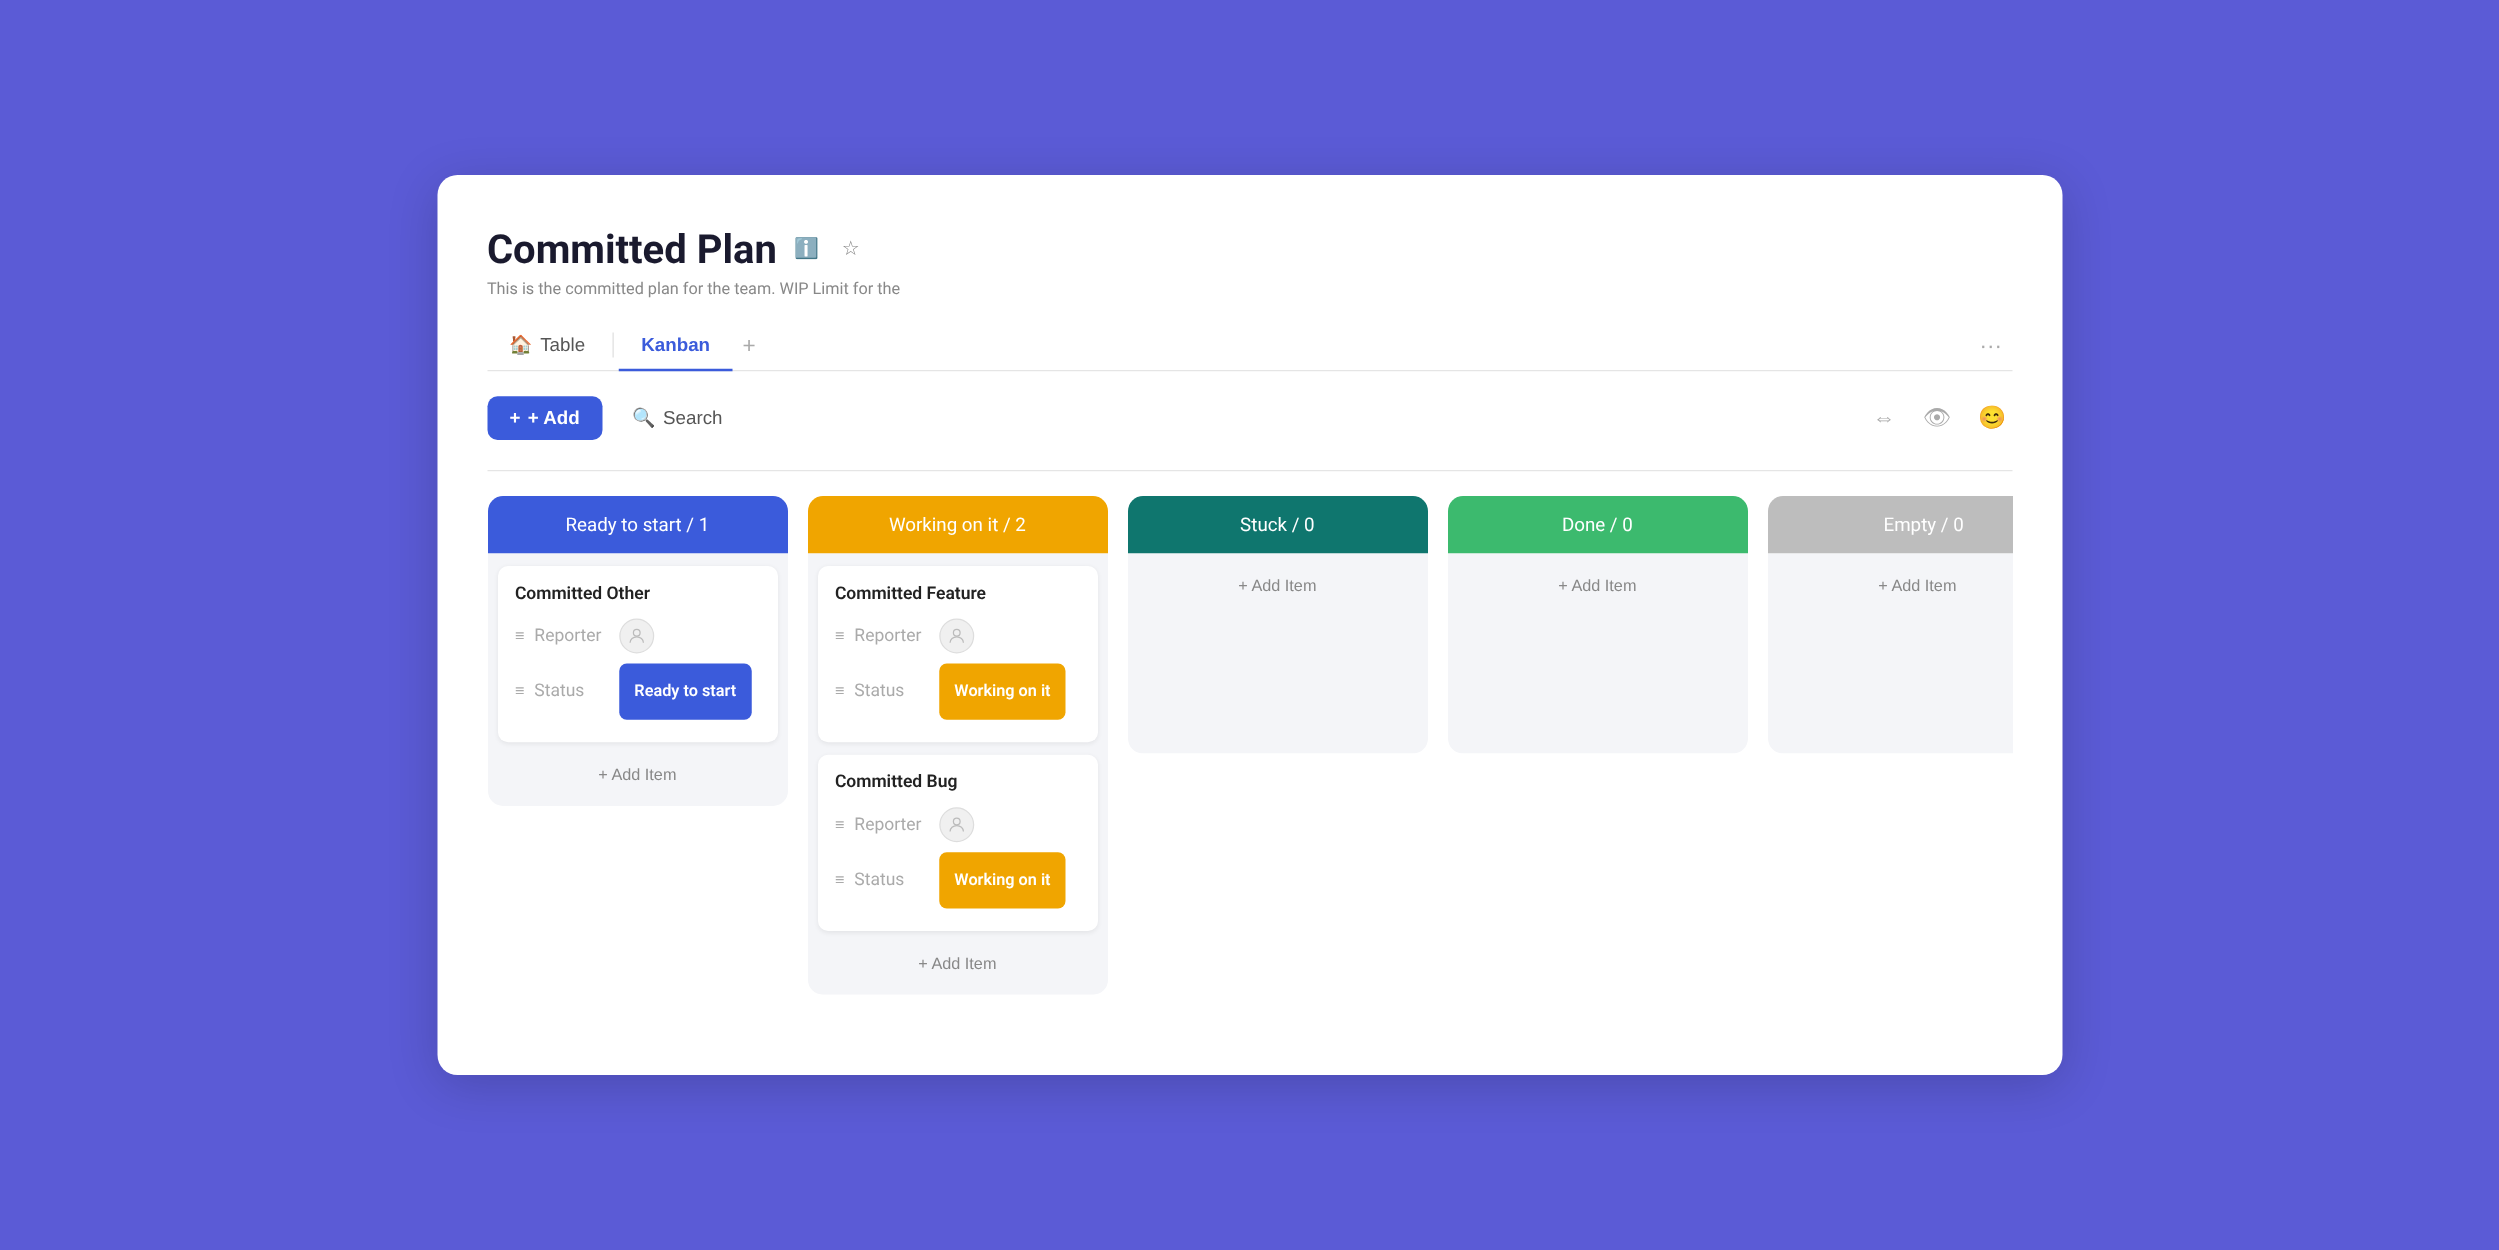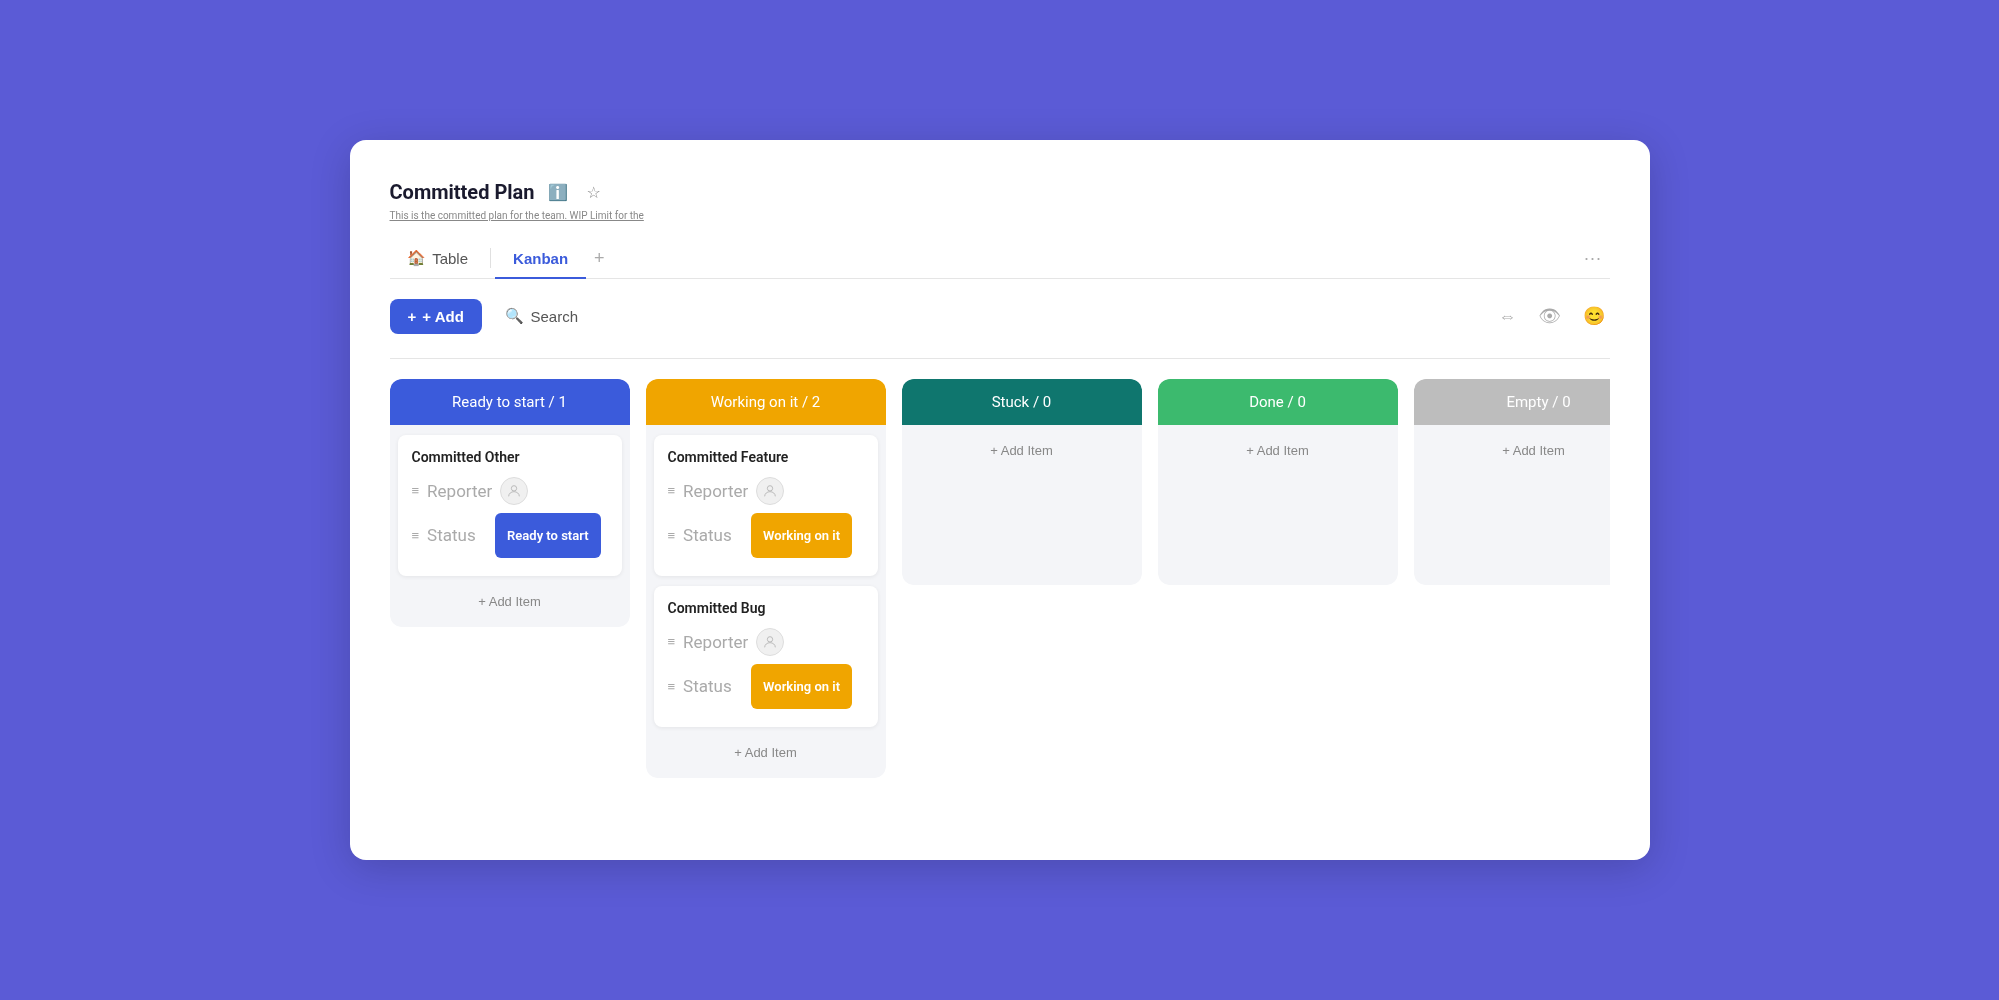--- a/index.html
+++ b/index.html
@@ -20,40 +20,39 @@
       padding: 40px 40px 40px 40px;
       box-shadow: 0 8px 40px rgba(0,0,0,0.18);
     }
     .page-title-row {
       display: flex;
       align-items: center;
       gap: 10px;
       margin-bottom: 6px;
     }
     .page-title {
-      font-size: 20px;
+      font-size: 32px;
       font-weight: 700;
       color: #1a1a2e;
     }
     .icon-btn {
       background: none;
       border: none;
       cursor: pointer;
       color: #888;
       font-size: 16px;
       padding: 2px 4px;
       border-radius: 4px;
       display: inline-flex;
       align-items: center;
     }
     .page-subtitle {
-      font-size: 10px;
+      font-size: 13px;
       color: #888;
       margin-bottom: 18px;
-      text-decoration: underline;
     }
     .tabs-row {
       display: flex;
       align-items: center;
       border-bottom: 1.5px solid #e5e5e5;
       margin-bottom: 20px;
       gap: 0;
       position: relative;
     }
     .tab {
@@ -198,21 +197,21 @@
     .card-field {
       display: flex;
       align-items: center;
       gap: 8px;
       font-size: 13px;
       color: #888;
       margin-bottom: 8px;
     }
     .card-field-label {
       color: #aaa;
-      font-size: 17px;
+      font-size: 14px;
       min-width: 60px;
     }
     .avatar-circle {
       width: 28px;
       height: 28px;
       border-radius: 50%;
       border: 1.5px solid #ddd;
       background: #f0f0f0;
       display: flex;
       align-items: center;

